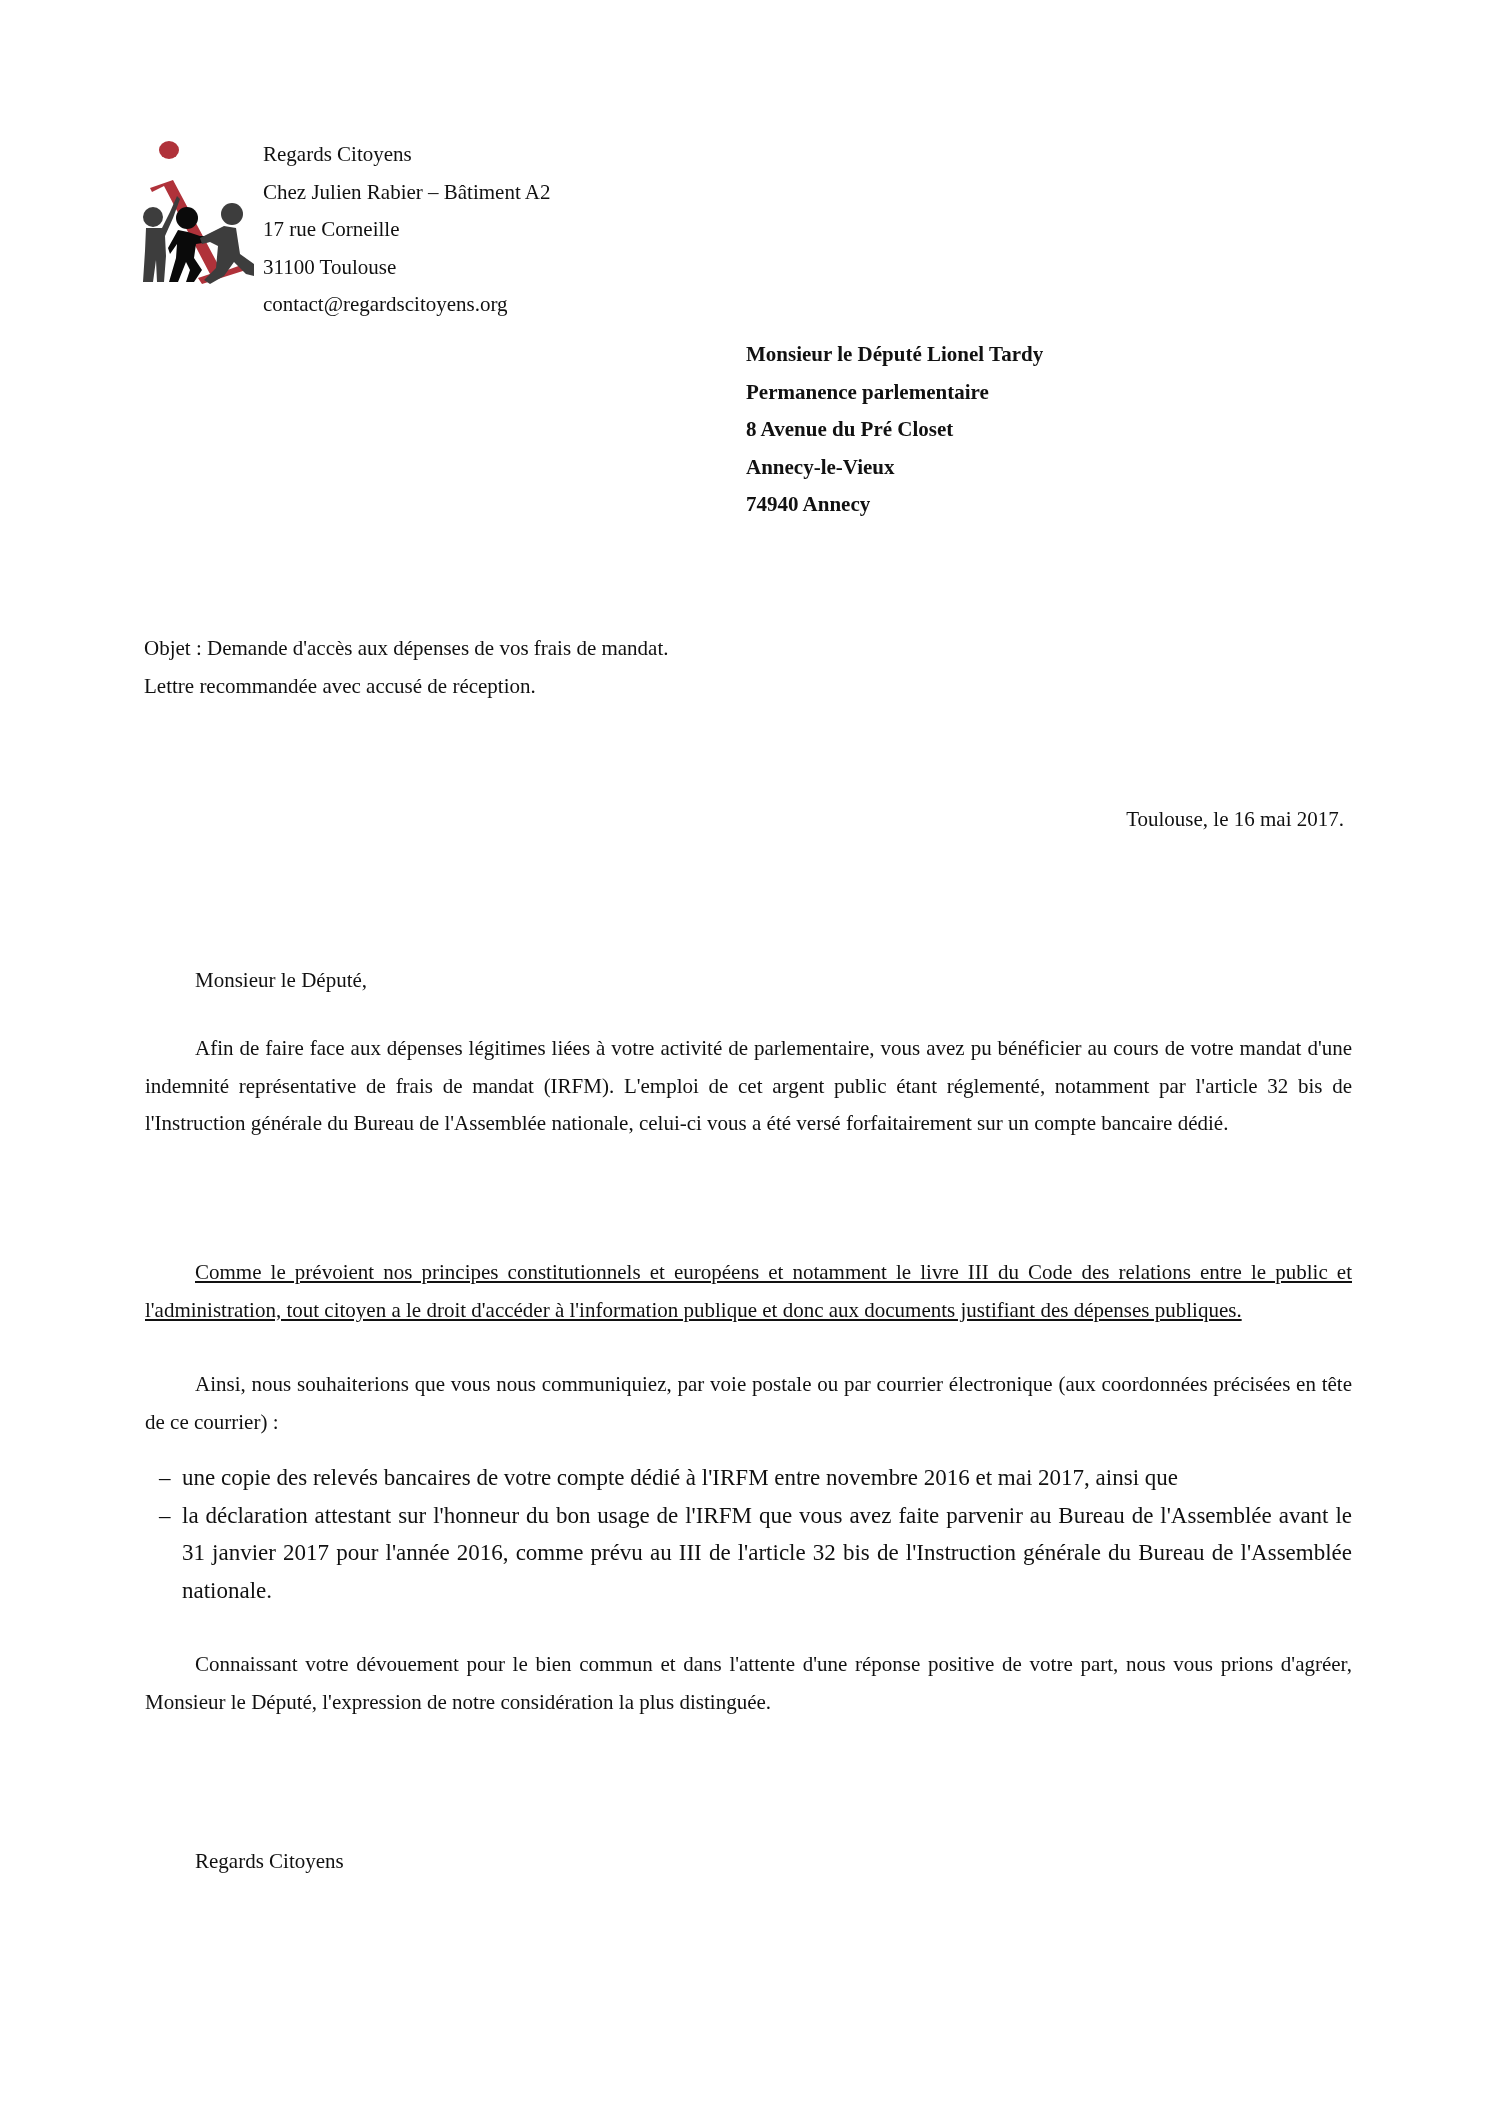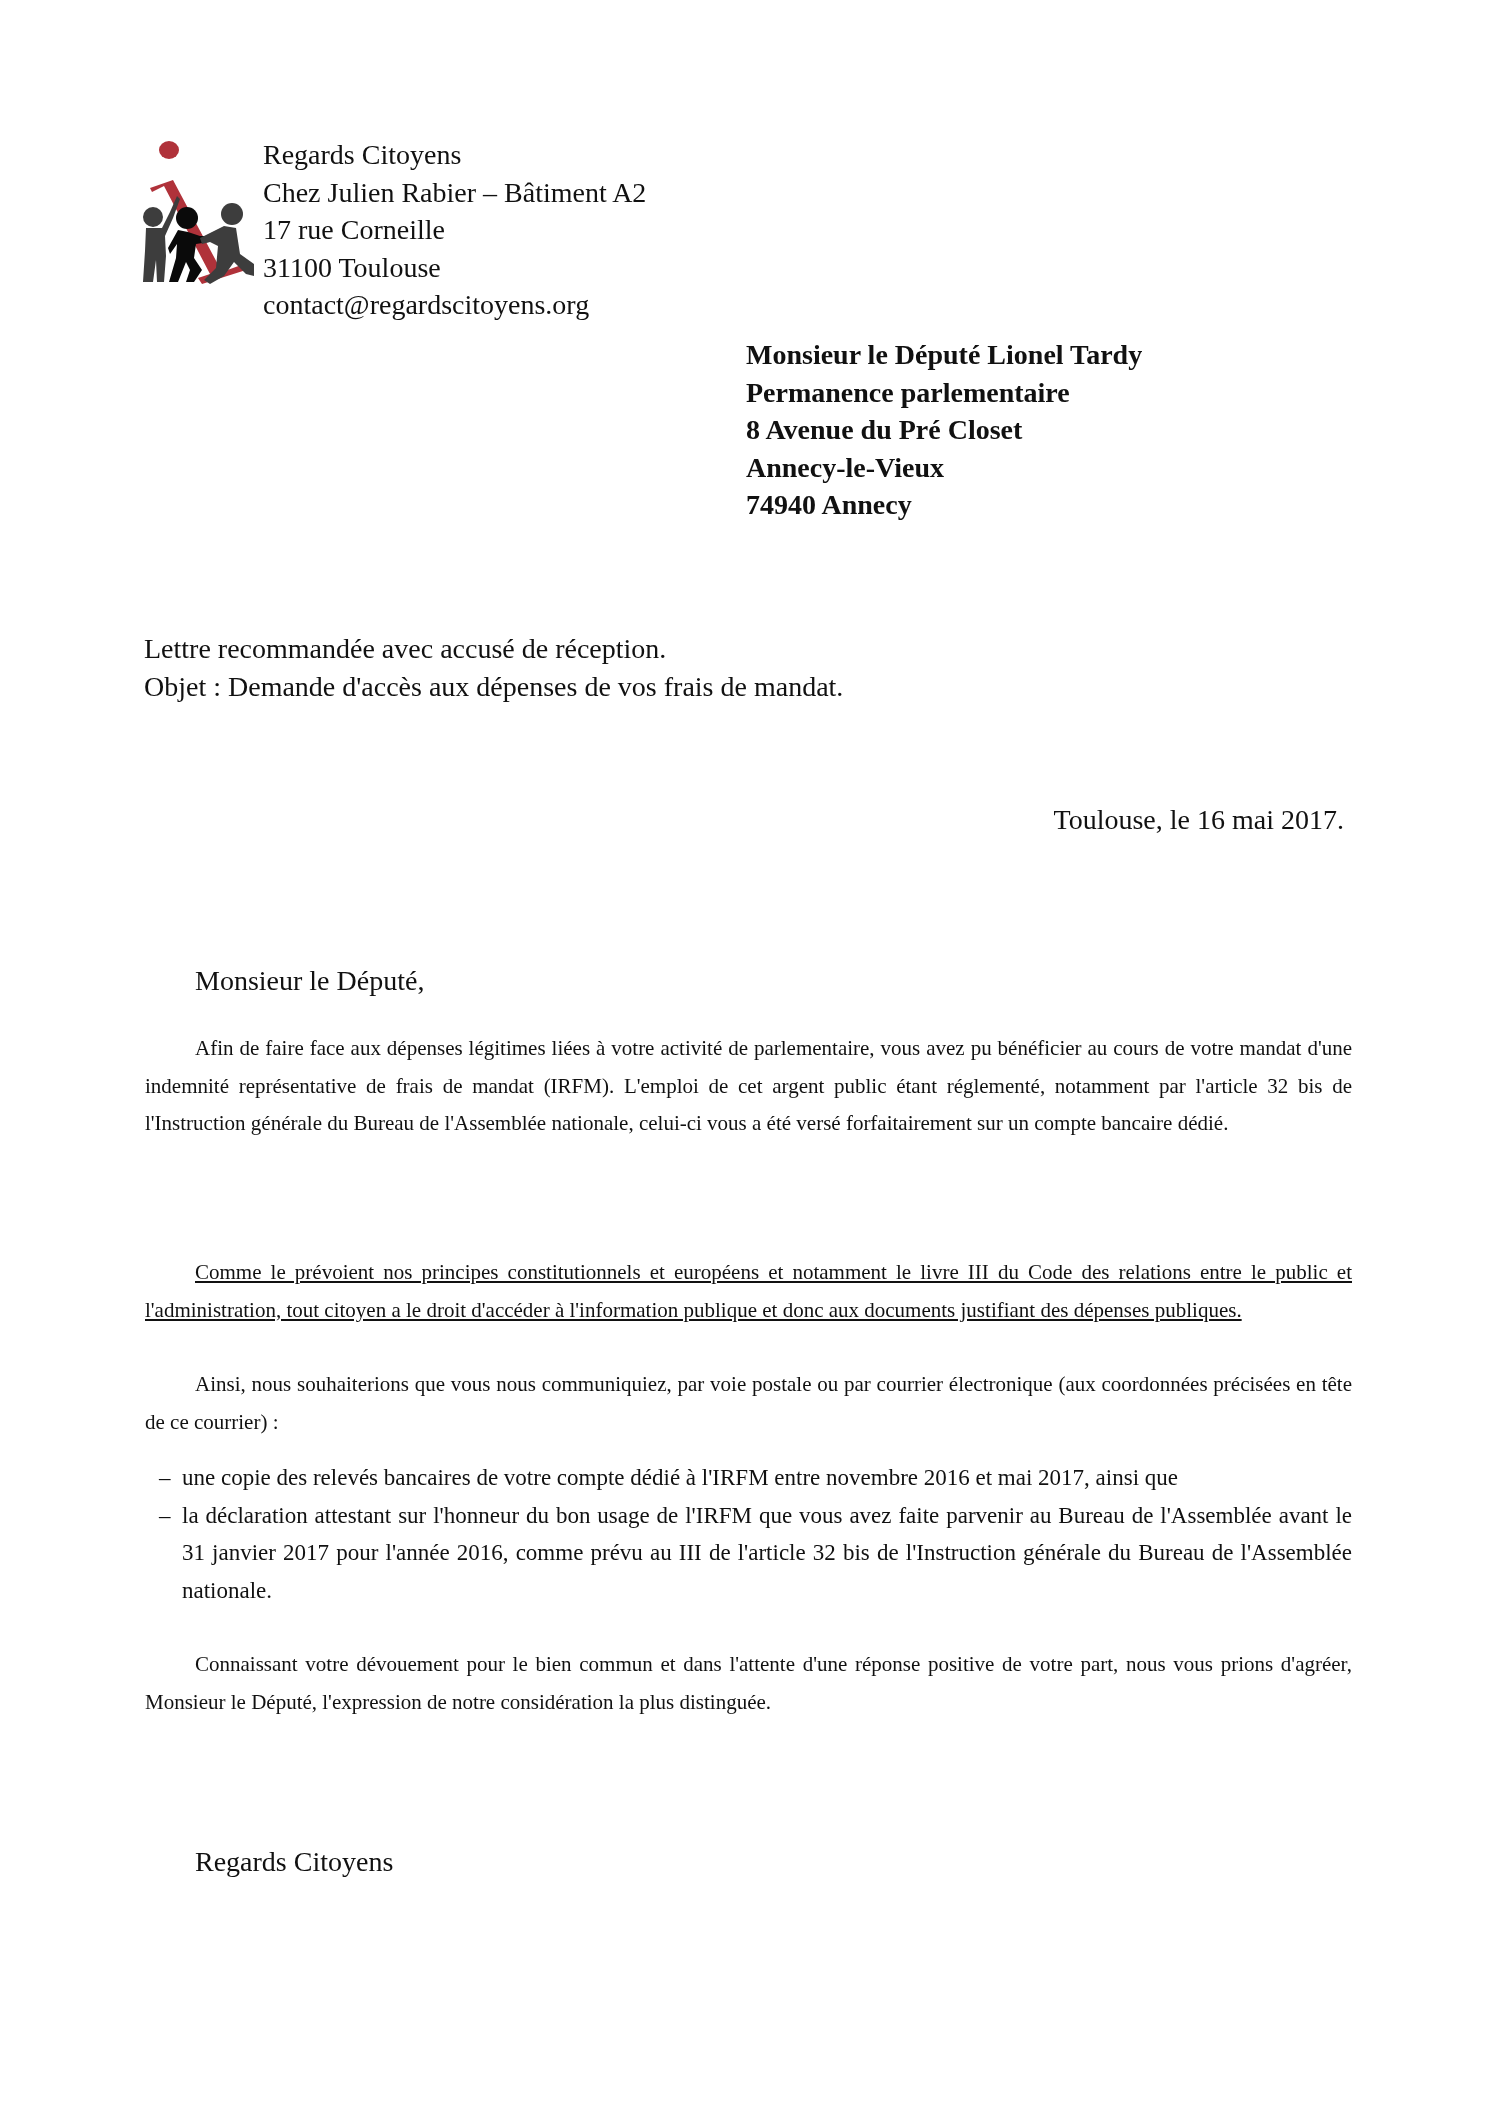--- a/index.html
+++ b/index.html
@@ -1,20 +1,20 @@
 <!DOCTYPE html>
 <html><head>
 <meta charset="utf-8">
 <style>
   html, body { margin: 0; padding: 0; background: #ffffff; }
   body { width: 1488px; height: 2105px; position: relative; overflow: hidden;
          font-family: "Liberation Serif", "DejaVu Serif", serif; color: #111; }
   .page { position: absolute; left: 0; top: 0; width: 1488px; height: 2105px; background: #fff; }
   .abs { position: absolute; }
-  .line { font-size: 28px; line-height: 37.6px; white-space: nowrap; }
+  .line { font-size: 21px; line-height: 37.6px; white-space: nowrap; }
   .italic { }
   .bold { font-weight: bold; }
   .logo { position: absolute; left: 140px; top: 136px; width: 115px; height: 150px; }
   .sender { left: 263px; top: 136px; }
   .recipient { left: 746px; top: 336px; font-size: 23.5px; }
   .refblock { left: 144px; top: 630px; }
   .date { right: 144px; top: 801px; text-align: right; }
   .salutation { left: 195px; top: 962px; }
   .para { position: absolute; left: 145px; width: 1207px; font-size: 21px; line-height: 37.6px;
           text-align: justify; text-indent: 50px; margin: 0; }
@@ -55,22 +55,22 @@
 
   <div class="abs recipient">
     <div class="line bold">Monsieur le Député Lionel Tardy</div>
     <div class="line bold">Permanence parlementaire</div>
     <div class="line bold">8 Avenue du Pré Closet</div>
     <div class="line bold">Annecy-le-Vieux</div>
     <div class="line bold">74940 Annecy</div>
   </div>
 
   <div class="abs refblock">
+    <div class="line">Objet : Demande d'accès aux dépenses de vos frais de mandat.</div>
     <div class="line italic">Lettre recommandée avec accusé de réception.</div>
-    <div class="line">Objet : Demande d'accès aux dépenses de vos frais de mandat.</div>
   </div>
 
   <div class="abs date line">Toulouse, le 16 mai 2017.</div>
 
   <div class="abs salutation line">Monsieur le Député,</div>
 
   <p class="para" style="top:1030px;">Afin de faire face aux dépenses légitimes liées à votre activité de parlementaire, vous avez pu bénéficier au cours de votre mandat d'une indemnité représentative de frais de mandat (IRFM). L'emploi de cet argent public étant réglementé, notamment par l'article 32 bis de l'Instruction générale du Bureau de l'Assemblée nationale, celui-ci vous a été versé forfaitairement sur un compte bancaire dédié.</p>
   <p class="para" style="top:1254px;text-decoration:underline;">Comme le prévoient nos principes constitutionnels et européens et notamment le livre III du Code des relations entre le public et l'administration, tout citoyen a le droit d'accéder à l'information publique et donc aux documents justifiant des dépenses publiques.</p>
   <p class="para" style="top:1366px;">Ainsi, nous souhaiterions que vous nous communiquiez, par voie postale ou par courrier électronique (aux coordonnées précisées en tête de ce courrier) :</p>
 

